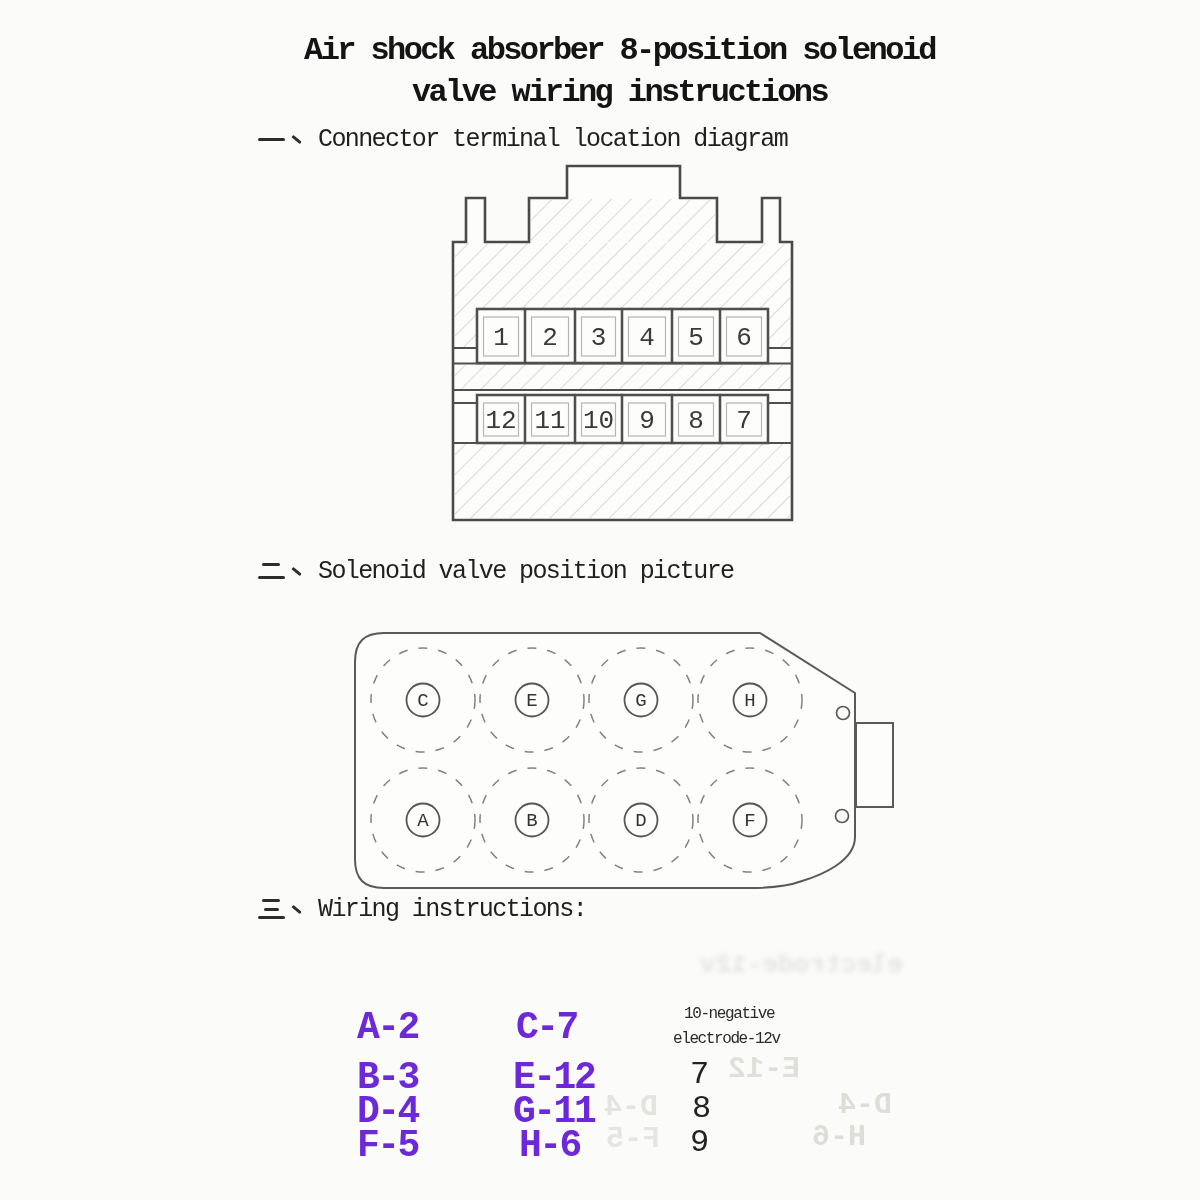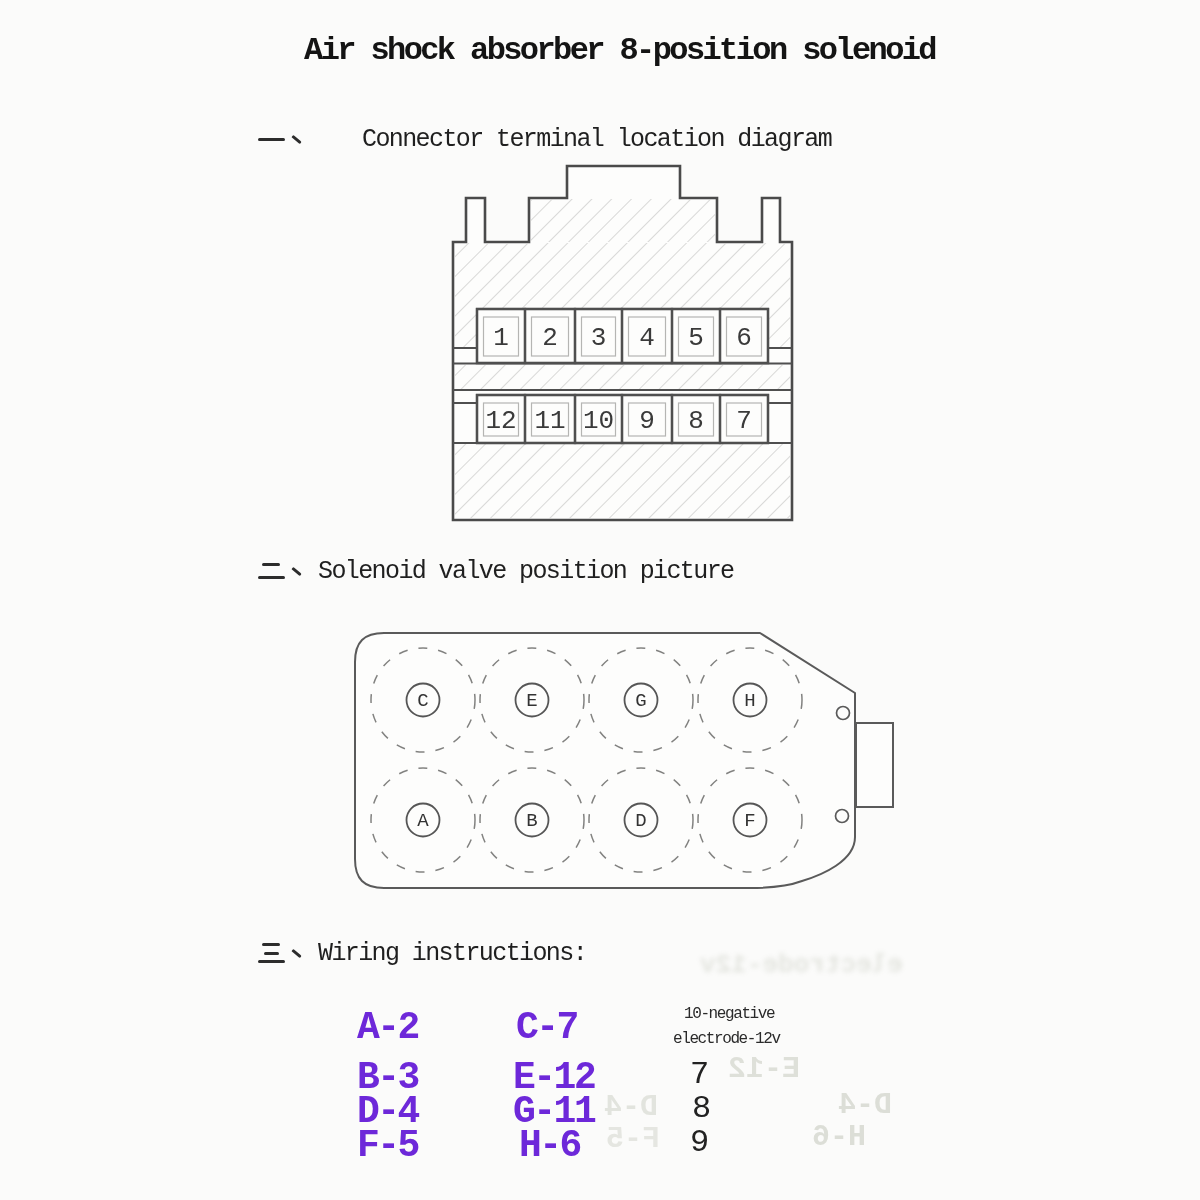--- a/index.html
+++ b/index.html
@@ -43,23 +43,24 @@
   .ghost{position:absolute;transform:scaleX(-1);color:#8f957f;font-weight:700;
          filter:blur(0.7px);white-space:nowrap;pointer-events:none;}
 </style>
 </head>
 <body>
 
 <div class="page">
 
   <div class="doc-title">
     <div>Air shock absorber 8-position solenoid</div>
-  </div>
-
-  <div class="sec-heading" style="top:124px;gap:44px;">
+    <div>valve wiring instructions</div>
+  </div>
+
+  <div class="sec-heading" style="top:124px;">
     <span class="marker">
       <i style="left:0;top:13px;width:27px;"></i>
       <i class="comma"></i>
     </span>
     <span class="sec-label">Connector terminal location diagram</span>
   </div>
 
   <svg id="connector-svg" class="diagram" style="left:450px;top:162px;" width="345" height="365" viewBox="0 0 345 365">
     <defs>
       <pattern id="hatch" width="14" height="14" patternUnits="userSpaceOnUse" patternTransform="rotate(45)">
@@ -202,21 +203,21 @@
           <text x="291" y="196" class="valve-letter" dominant-baseline="central">D</text>
         </g>
         <g>
           <circle cx="400" cy="195" r="52" class="dash-circle"></circle>
           <circle cx="400" cy="195" r="16.5" class="solid-circle"></circle>
           <text x="400" y="196" class="valve-letter" dominant-baseline="central">F</text>
         </g>
       </g>
   </svg>
 
-  <div class="sec-heading" style="top:938px;">
+  <div class="sec-heading" style="top:894px;">
     <span class="marker">
       <i style="left:4px;top:4px;width:18px;"></i>
       <i style="left:6px;top:12.5px;width:15px;"></i>
       <i style="left:0;top:21px;width:27px;"></i>
       <i class="comma"></i>
     </span>
     <span class="sec-label">Wiring instructions:</span>
   </div>
 
   <span class="w-item" style="left:357px;top:1006px;">A-2</span>

